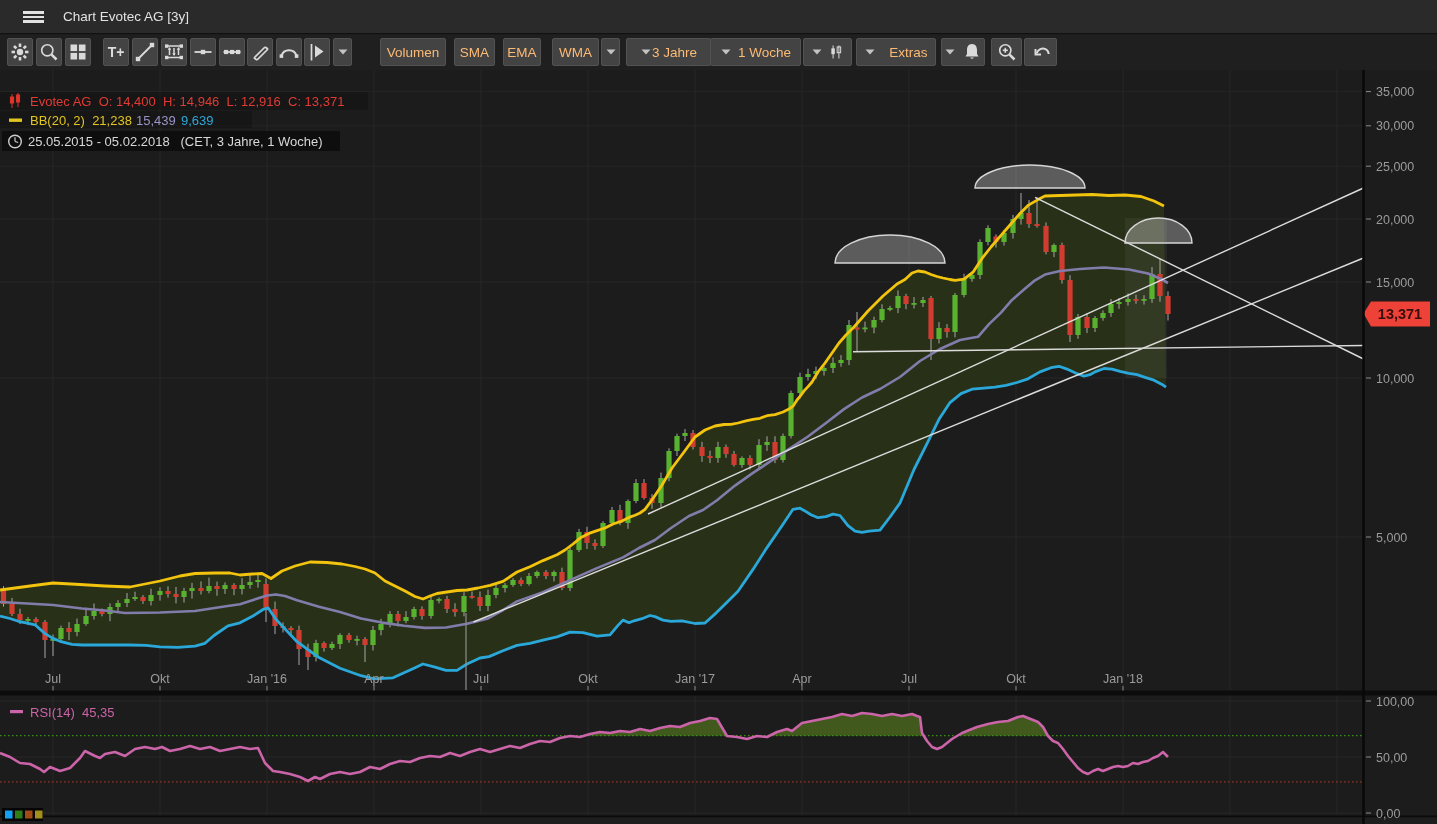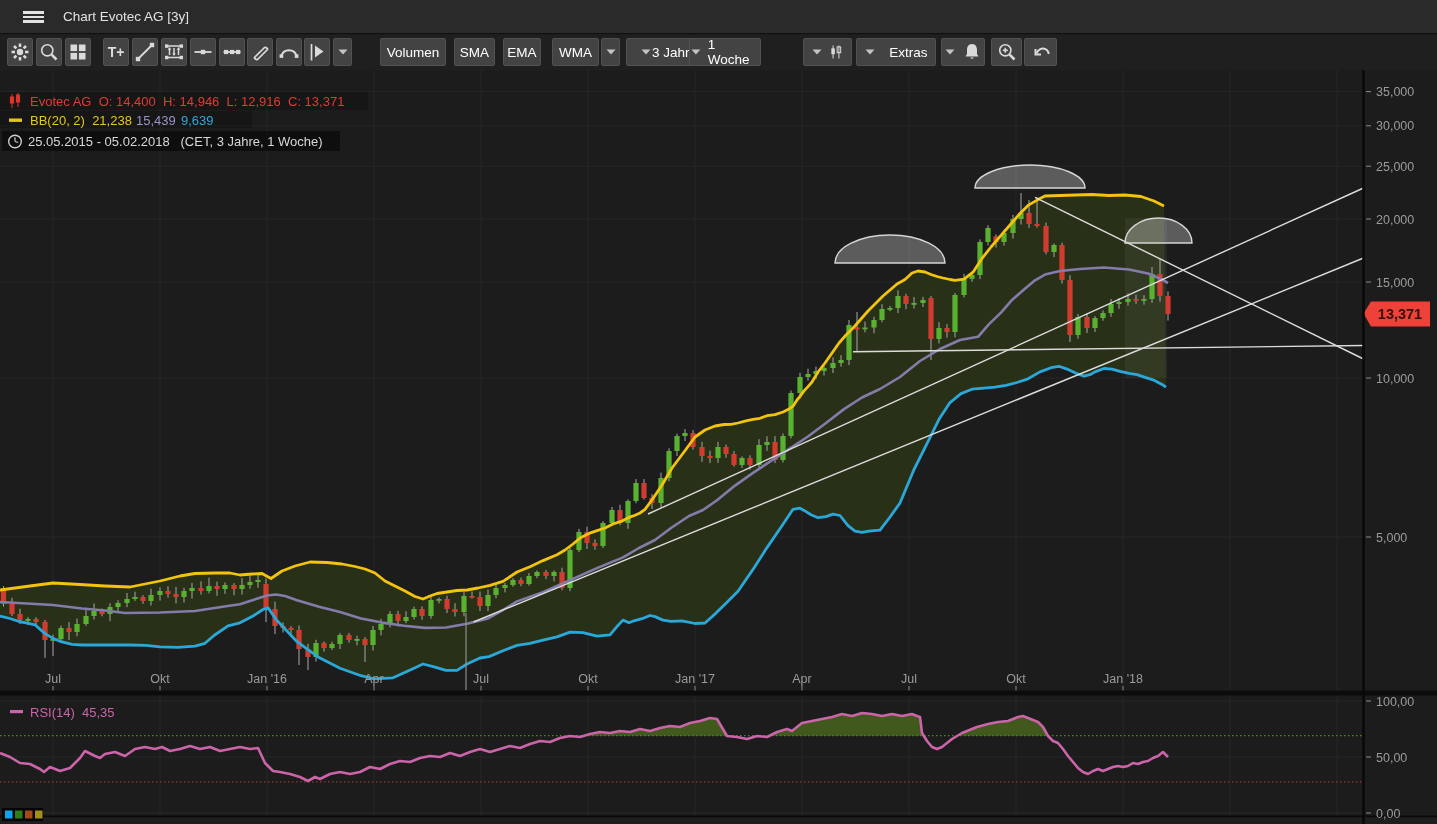--- a/index.html
+++ b/index.html
@@ -1,21 +1,21 @@
 <!DOCTYPE html>
 <html><head><meta charset="utf-8"><style>
 *{margin:0;padding:0;box-sizing:border-box}
 html,body{width:1437px;height:824px;overflow:hidden;background:#1c1c1c;font-family:"Liberation Sans",sans-serif}
 #titlebar{position:absolute;left:0;top:0;width:1437px;height:34px;background:#2a2a2a;border-bottom:1px solid #111}
 #titlebar .burger{position:absolute;left:23px;top:11px;width:21px;height:12px}
 #titlebar .burger div{height:2.6px;background:#e2e2e2;margin-bottom:2.1px}
 #titlebar .title{position:absolute;left:63px;top:9px;color:#e2e2e2;font-size:13.5px;font-weight:normal}
 #toolbar{position:absolute;left:0;top:35px;width:1437px;height:35px;background:#1f1f1f}
 .tb{position:absolute;top:3px;height:28px;background:#434343;border:1px solid #525252;border-radius:2px;display:flex;align-items:center;justify-content:center;color:#dcdcdc}
-.bt{font-size:13.5px;color:#ffffff}
+.bt{font-size:13.5px;color:#fdba74}
 svg text{font-family:"Liberation Sans",sans-serif}
 </style></head>
 <body>
 <div id="titlebar">
     <div class="burger">
       <div></div>
       <div></div>
       <div></div>
     </div>
     <div class="title">Chart Evotec AG [3y]</div>
@@ -144,21 +144,21 @@
       <svg width="12" height="8" viewBox="0 0 12 8">
         <path d="M1.5 1.5 L10.5 1.5 L6 6.5 Z" fill="#c3c3c3"></path>
       </svg>
     </div>
 <div class="tb" style="left:626px;width:85px">
       <svg width="12" height="8" viewBox="0 0 12 8">
         <path d="M1.5 1.5 L10.5 1.5 L6 6.5 Z" fill="#c3c3c3"></path>
       </svg>
       <span class="bt" style="">3 Jahre</span>
     </div>
-<div class="tb" style="left:689px;width:72px">
+<div class="tb" style="left:710px;width:91px">
       <svg width="12" height="8" viewBox="0 0 12 8">
         <path d="M1.5 1.5 L10.5 1.5 L6 6.5 Z" fill="#c3c3c3"></path>
       </svg>
       <span class="bt" style="margin-left:6px">1 Woche</span>
     </div>
 <div class="tb" style="left:803px;width:49px">
       <svg width="12" height="8" viewBox="0 0 12 8">
         <path d="M1.5 1.5 L10.5 1.5 L6 6.5 Z" fill="#c3c3c3"></path>
       </svg>
       <span style="margin-left:5px;display:inline-flex">

